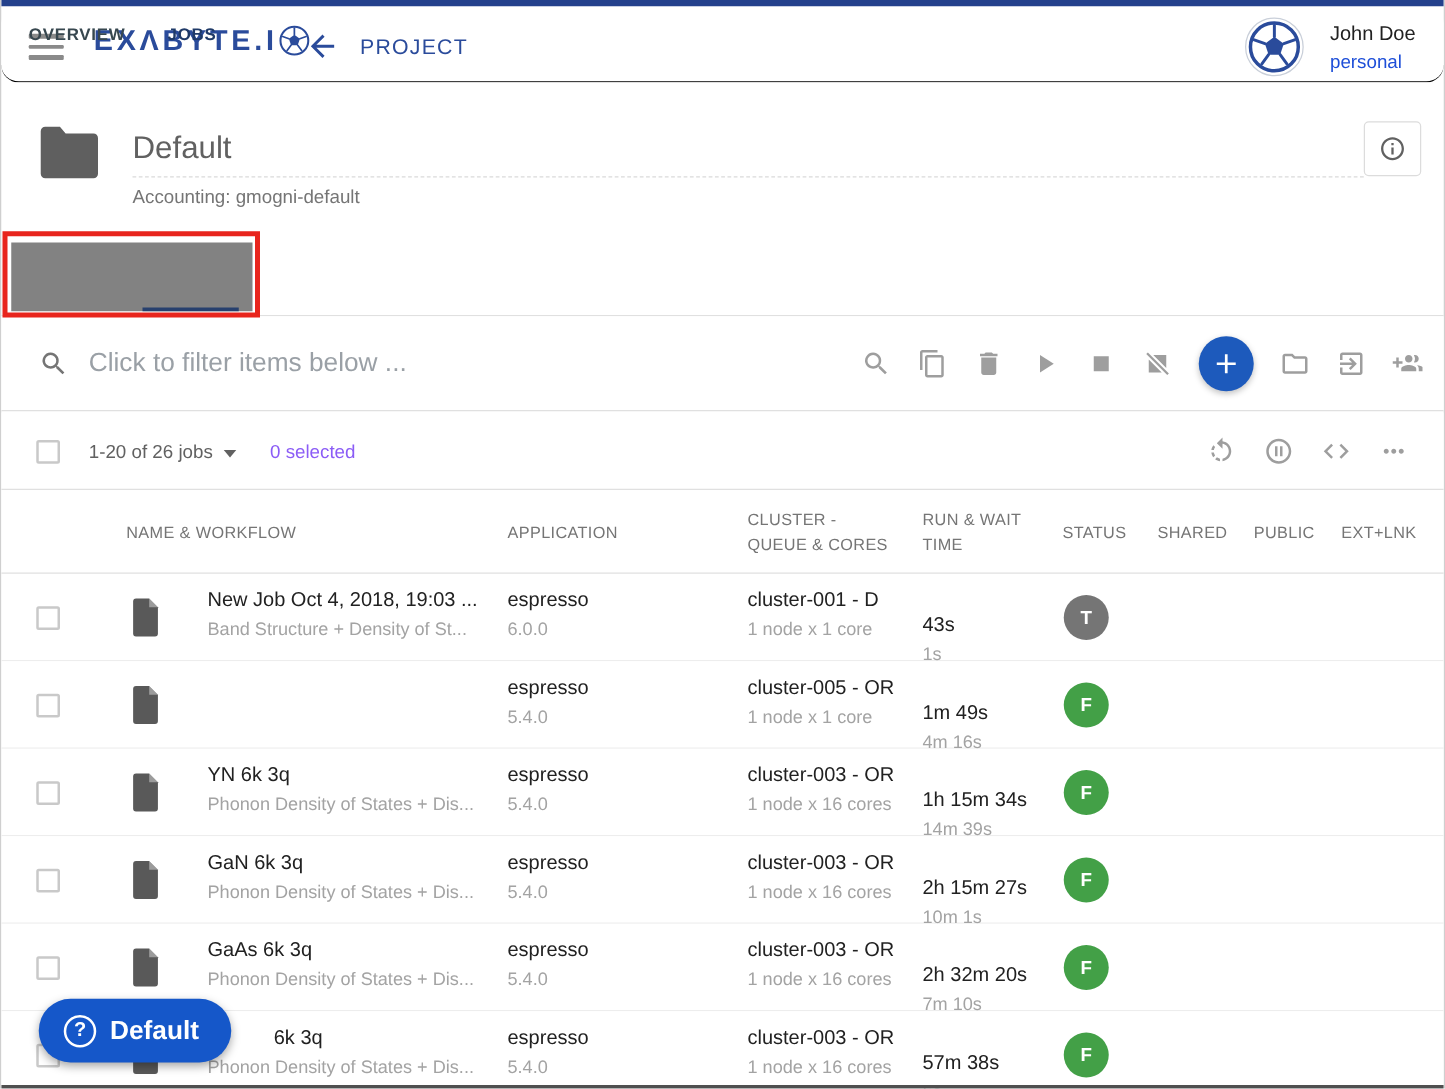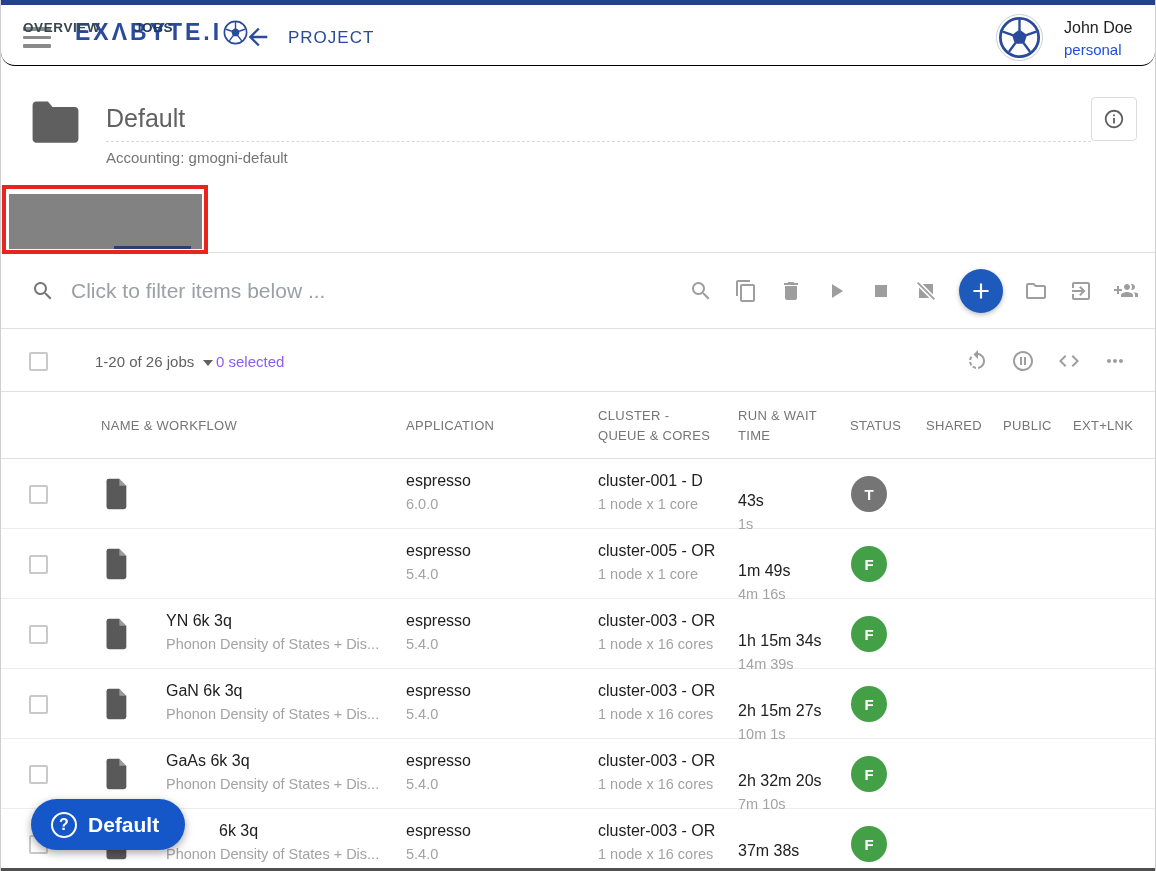--- a/index.html
+++ b/index.html
@@ -51,21 +51,21 @@
   .tbtn { width:24px; height:24px; color:#9e9e9e; cursor:pointer; background:none; border:none; padding:0; }
   .tbtn svg { width:24px; height:24px; display:block; }
   .fab { width:44px; height:44px; border-radius:50%; background:#1d5abc; border:none; cursor:pointer;
          display:flex; align-items:center; justify-content:center; box-shadow:0 2px 5px rgba(0,0,0,.25); }
   .fab svg { width:26px; height:26px; }
 
   
   .selection-row { position:absolute; left:0; top:330px; width:100%; height:62px; border-bottom:1px solid #e0e0e0; background:#fff; }
   .cb { position:absolute; width:19px; height:19px; border:2px solid #c9c9c9; border-radius:2px; background:#fff; cursor:pointer; }
   .sel-cb { left:28px; top:22px; }
-  .sel-range { position:absolute; left:70px; top:23px; font-size:15px; color:#616161; cursor:pointer; display:flex; align-items:center; gap:9px;margin-left:24px; }
+  .sel-range { position:absolute; left:70px; top:23px; font-size:15px; color:#616161; cursor:pointer; display:flex; align-items:center; gap:9px; }
   .caret { width:0; height:0; border-left:5px solid transparent; border-right:5px solid transparent; border-top:6px solid #616161; margin-top:2px; }
   .sel-count { position:absolute; left:215px; top:23px; font-size:15px; color:#8b5cf6; }
   .sel-actions { position:absolute; right:28px; top:0; height:62px; display:flex; align-items:center; gap:22px; }
 
   
   .thead { position:absolute; left:0; top:392px; width:100%; height:67px; border-bottom:1px solid #e0e0e0; background:#fff; }
   .th { position:absolute; top:0; height:67px; display:flex; align-items:center; font-size:13px; color:#757575; letter-spacing:.3px; line-height:1.5; }
   .th-name { left:100px; } .th-app { left:405px; } .th-cluster { left:597px; width:120px; }
   .th-run { left:737px; width:92px; } .th-status { left:849px; } .th-shared { left:925px; }
   .th-public { left:1002px; } .th-ext { left:1072px; }
@@ -260,20 +260,24 @@
   </div>
 
   <div class="tbody">
 
     <div class="row" style="top:0">
       <span class="cb row-cb"></span>
       <svg class="doc-icon" viewBox="0 0 24 28">
           <path fill="#595959" d="M5 1h9l6 6v18a2 2 0 0 1-2 2H5a2 2 0 0 1-2-2V3a2 2 0 0 1 2-2z"></path>
           <path fill="#fff" opacity=".4" d="M14 1l6 6h-6z"></path>
         </svg>
+      <div class="cell c-name">
+          <div class="primary">New Job Oct 4, 2018, 19:03 ...</div>
+          <div class="secondary">Band Structure + Density of St...</div>
+        </div>
       <div class="cell c-app">
           <div class="primary">espresso</div>
           <div class="secondary">6.0.0</div>
         </div>
       <div class="cell c-cluster">
           <div class="primary">cluster-001 - D</div>
           <div class="secondary">1 node x 1 core</div>
         </div>
       <div class="cell c-run">
           <div class="primary">43s</div>
@@ -393,21 +397,21 @@
         </div>
       <div class="cell c-app">
           <div class="primary">espresso</div>
           <div class="secondary">5.4.0</div>
         </div>
       <div class="cell c-cluster">
           <div class="primary">cluster-003 - OR</div>
           <div class="secondary">1 node x 16 cores</div>
         </div>
       <div class="cell c-run">
-          <div class="primary">37m 38s</div>
+          <div class="primary">57m 38s</div>
           <div class="secondary">6s</div>
         </div>
       <span class="badge" style="background-color: rgb(67, 160, 71);">F</span>
     </div>
 
   </div>
 
   <button class="support-btn">
     <span class="support-q">?</span>
     <span class="support-label">Default</span>

